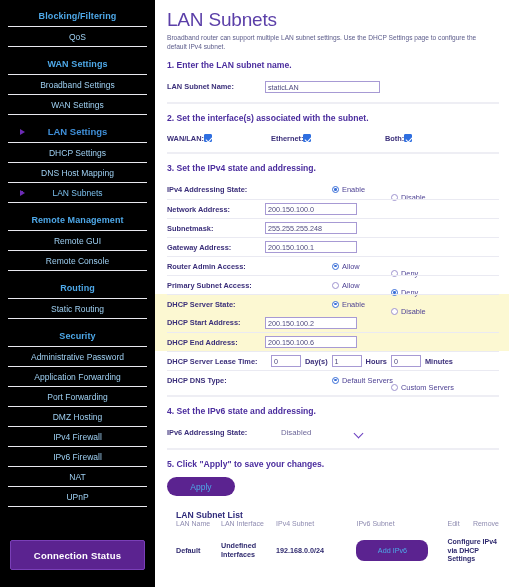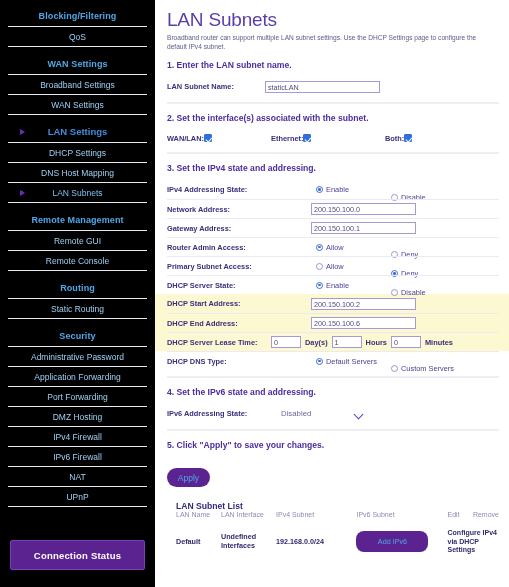--- a/index.html
+++ b/index.html
@@ -130,21 +130,21 @@
     height: 12px;
     font-family: "Liberation Sans", sans-serif;
     font-size: 7.2px;
     color: #4f4a7e;
     padding: 0 2px;
     line-height: 11px;
     display: inline-block;
     white-space: nowrap;
     overflow: hidden;
   }
-  .txtbox.w-addr { width: 105px; margin-left: 46px; }
+  .txtbox.w-addr { width: 92px; }
   .txtbox.w-name { width: 115px; }
   .txtbox.w-num  { width: 30px; }
 
   .chk {
     width: 8px; height: 8px;
     background: #2f6fe0;
     border: 1px solid #2f6fe0;
     border-radius: 1px;
     position: relative;
     display: inline-block;
@@ -177,21 +177,21 @@
     width: 2.6px; height: 2.6px;
     border-radius: 50%;
     background: #3a6fd8;
   }
   .opt {
     display: inline-flex;
     align-items: center;
     color: #4b3f92;
     font-size: 7.4px;
   }
-  .opt-a { position: absolute; left: 104px; padding-left: 45px; }
+  .opt-a { position: absolute; left: 120px; padding-left: 45px; }
   .opt-b { position: absolute; left: 224px; margin-top: 15px; }
   .iface-item {
     display: inline-flex;
     align-items: center;
     color: #3b2f7a;
     font-size: 7.4px;
     font-weight: bold;
   }
 
   #dhcp-band {
@@ -215,22 +215,22 @@
     content: "";
     position: absolute;
     left: 0; top: 0;
     width: 6px; height: 6px;
     border: solid #6a3ec0;
     border-width: 0 1.6px 1.6px 0;
     transform: rotate(45deg);
   }
 
   #apply-btn {
-    margin-top: 18px;
-    width: 43px; height: 19px;
+    margin-top: 8px;
+    width: 68px; height: 19px;
     background: #5b2390;
     border-radius: 10px;
     color: #4ea8e8;
     font-size: 8.5px;
     display: flex;
     align-items: center;
     justify-content: center;
   }
 
   
@@ -381,20 +381,24 @@
           <span class="radio"></span>
           <span>Disable</span>
         </div>
       </div>
 
       <div class="row zrel">
         <div class="row-label">Network Address:</div>
         <div class="txtbox w-addr">200.150.100.0</div>
       </div>
 
+      <div class="row zrel">
+        <div class="row-label">Subnetmask:</div>
+        <div class="txtbox w-addr">255.255.255.248</div>
+      </div>
 
       <div class="row zrel">
         <div class="row-label">Gateway Address:</div>
         <div class="txtbox w-addr">200.150.100.1</div>
       </div>
 
       <div class="row zrel">
         <div class="row-label">Router Admin Access:</div>
         <div class="opt opt-a">
           <span class="radio on"></span>

